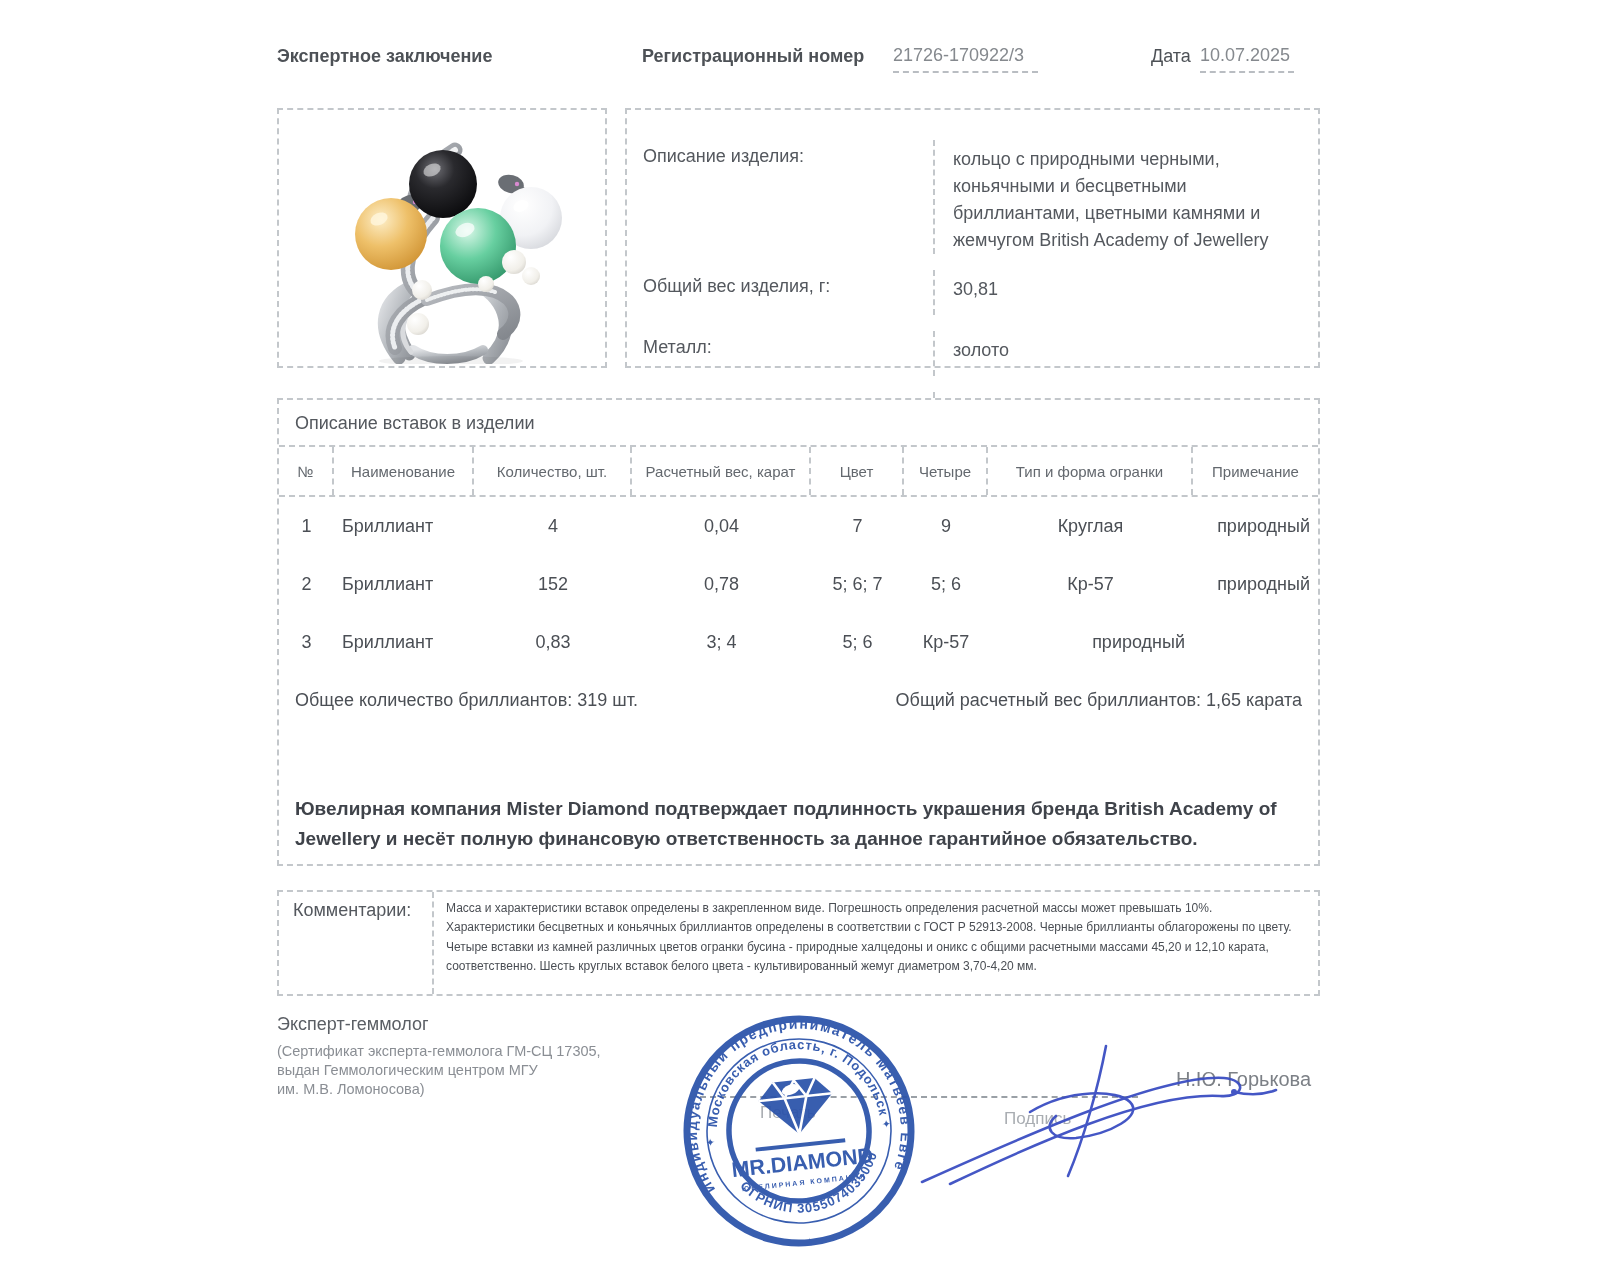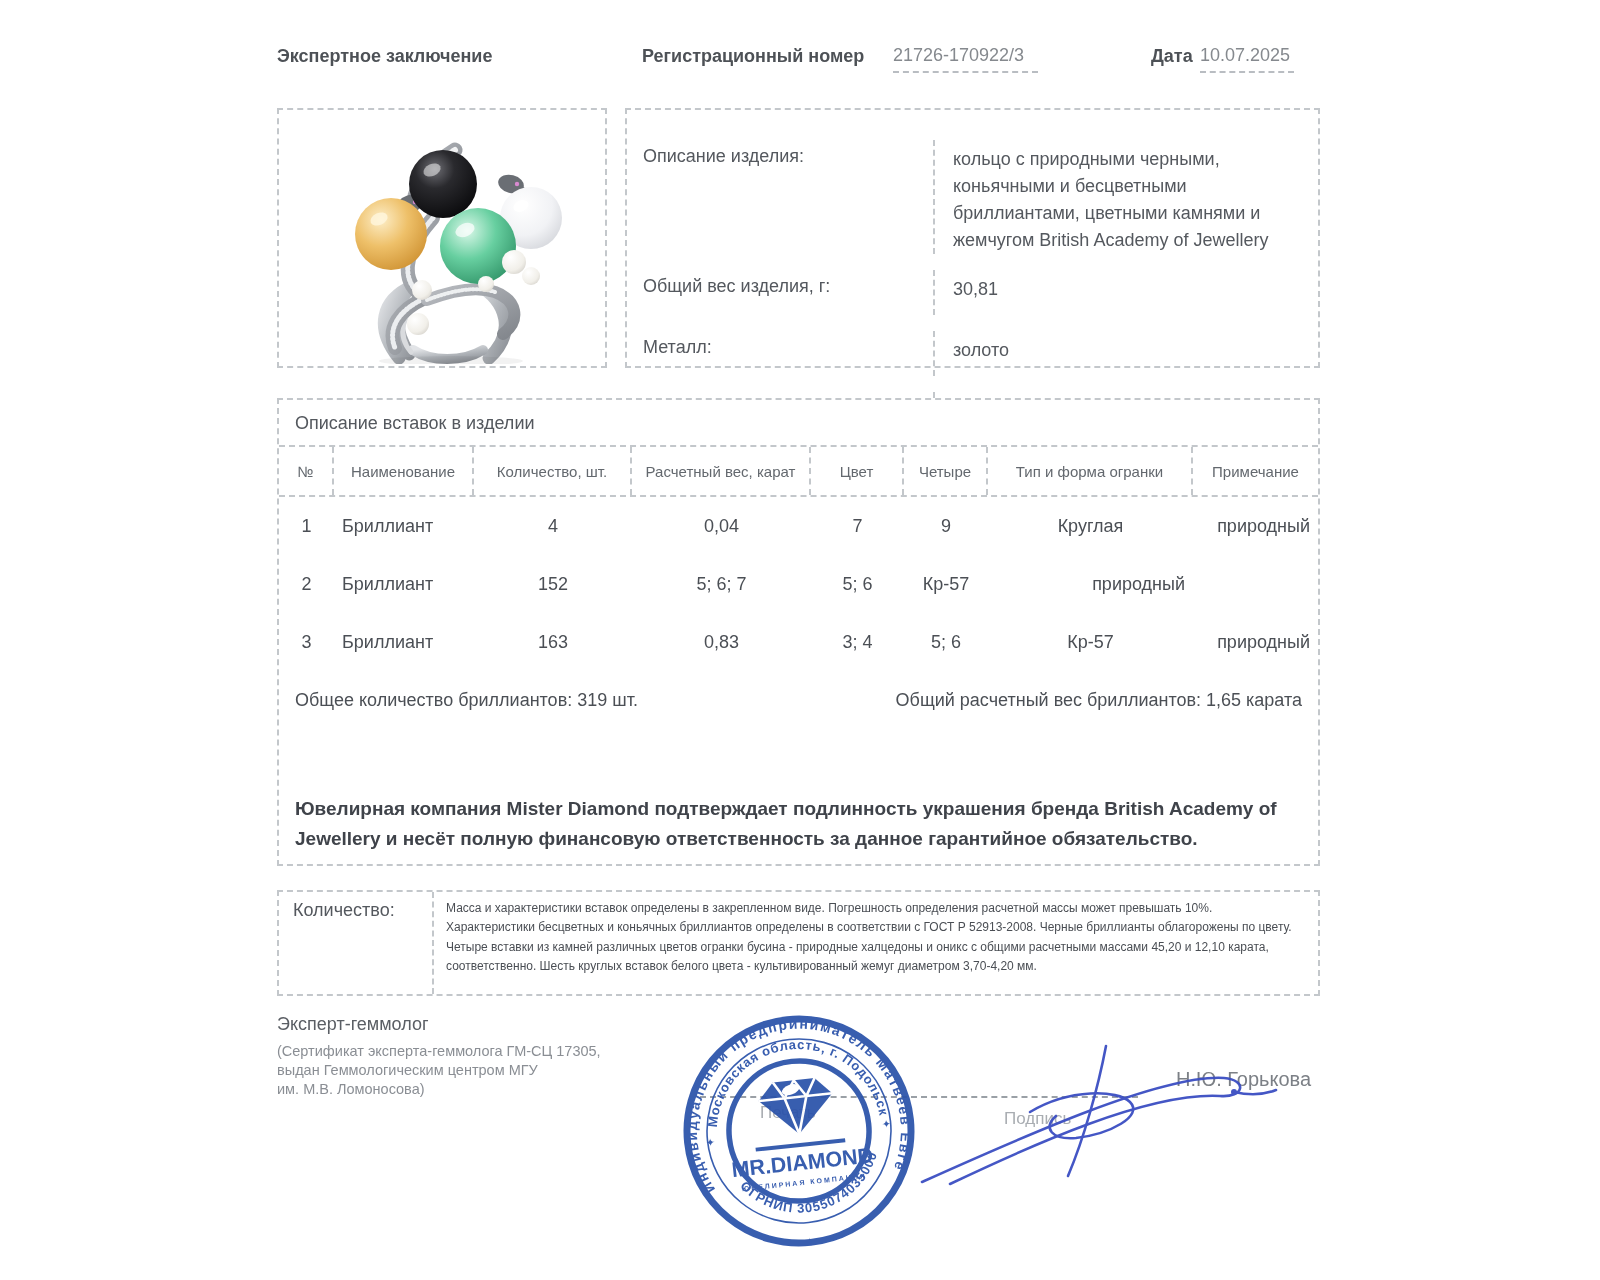--- a/index.html
+++ b/index.html
@@ -5,21 +5,21 @@
   * { margin:0; padding:0; box-sizing:border-box; }
   html,body { background:#ffffff; }
   body { font-family:"Liberation Sans","DejaVu Sans",sans-serif; color:#4b4f55; }
   .page { position:relative; width:1528px; height:1280px; background:#fff; overflow:hidden; }
 
   
   .doc-title { position:absolute; left:277px; top:46px; font-size:18px; font-weight:bold; color:#4d5156; }
   .reg-label { position:absolute; left:642px; top:46px; font-size:18px; font-weight:bold; color:#4d5156; }
   .reg-value { position:absolute; left:893px; top:45px; font-size:18px; color:#85898e;
                border-bottom:2px dashed #b9bdc2; padding:0 14px 5px 0; }
-  .date-label { position:absolute; left:1151px; top:46px; font-size:18px; font-weight:bold; color:#4d5156; }
+  .date-label { position:absolute; left:1151px; top:46px; font-size:18px; font-weight:normal; color:#4d5156; }
   .date-value { position:absolute; left:1200px; top:45px; font-size:18px; color:#85898e;
                 border-bottom:2px dashed #b9bdc2; padding:0 4px 5px 0; }
 
   
   .photo-box { position:absolute; left:277px; top:108px; width:330px; height:260px;
                border:2px dashed #c3c7cb; background:#fff; }
   .photo-box svg { display:block; margin:4px auto 0; }
   .desc-box { position:absolute; left:625px; top:108px; width:695px; height:260px;
               border:2px dashed #c3c7cb; background:#fff; display:flex; flex-direction:column;
               padding:14px 0 10px 0; }
@@ -194,44 +194,44 @@
       <div class="td">0,04</div>
       <div class="td">7</div>
       <div class="td">9</div>
       <div class="td">Круглая</div>
       <div class="td ar">природный</div>
     </div>
     <div class="grid trow">
       <div class="td">2</div>
       <div class="td al">Бриллиант</div>
       <div class="td">152</div>
+      <div class="td">0,78</div>
       <div class="td">5; 6; 7</div>
       <div class="td">5; 6</div>
       <div class="td">Кр-57</div>
       <div class="td ar">природный</div>
     </div>
     <div class="grid trow">
       <div class="td">3</div>
       <div class="td al">Бриллиант</div>
-      <div class="td">163</div>
       <div class="td">0,83</div>
       <div class="td">3; 4</div>
       <div class="td">5; 6</div>
       <div class="td">Кр-57</div>
       <div class="td ar">природный</div>
     </div>
     <div class="totals">
       <span>Общее количество бриллиантов: 319 шт.</span>
       <span>Общий расчетный вес бриллиантов: 1,65 карата</span>
     </div>
     <div class="guarantee">Ювелирная компания Mister Diamond подтверждает подлинность украшения бренда British Academy of Jewellery и несёт полную финансовую ответственность за данное гарантийное обязательство.</div>
   </div>
 
   <div class="comments-box">
-    <div class="comments-label">Количество:</div>
+    <div class="comments-label">Комментарии:</div>
     <div class="comments-text">Масса и характеристики вставок определены в закрепленном виде. Погрешность определения расчетной массы может превышать 10%. Характеристики бесцветных и коньячных бриллиантов определены в соответствии с ГОСТ Р 52913-2008. Черные бриллианты облагорожены по цвету. Четыре вставки из камней различных цветов огранки бусина - природные халцедоны и оникс с общими расчетными массами 45,20 и 12,10 карата, соответственно. Шесть круглых вставок белого цвета - культивированный жемуг диаметром 3,70-4,20 мм.</div>
   </div>
 
   <div class="expert-title">Эксперт-геммолог</div>
   <div class="expert-cert">(Сертификат эксперта-геммолога ГМ-СЦ 17305,
 выдан Геммологическим центром МГУ
 им. М.В. Ломоносова)</div>
   <div class="sig-line"></div>
   <div class="stamp-caption">Печать</div>
   <div class="sign-caption">Подпись</div>

